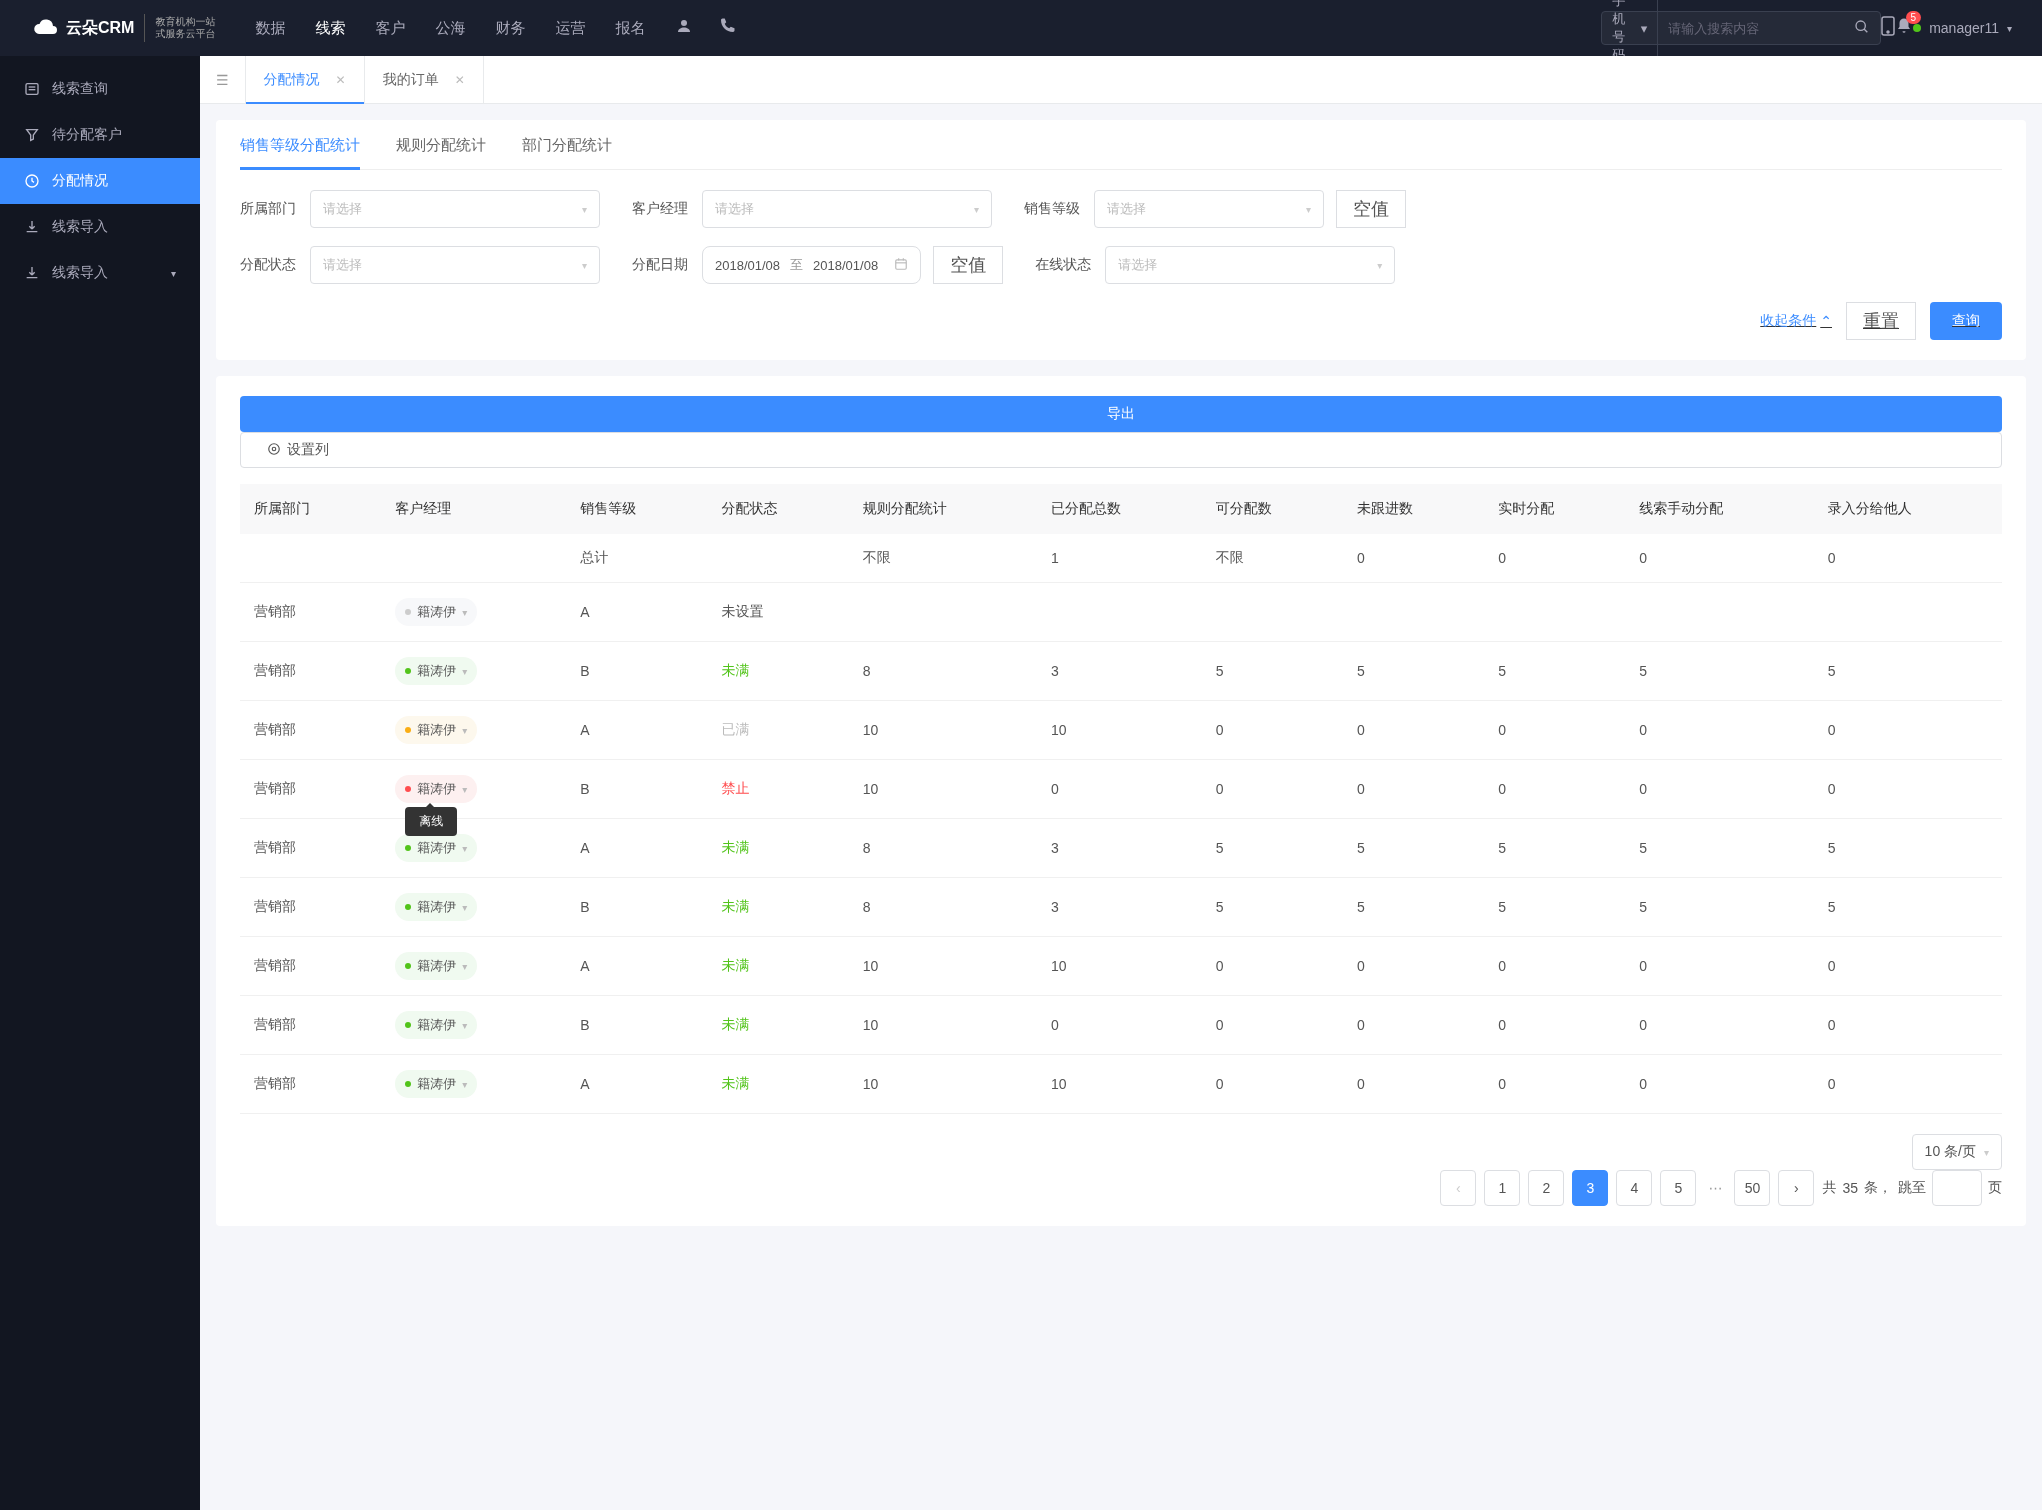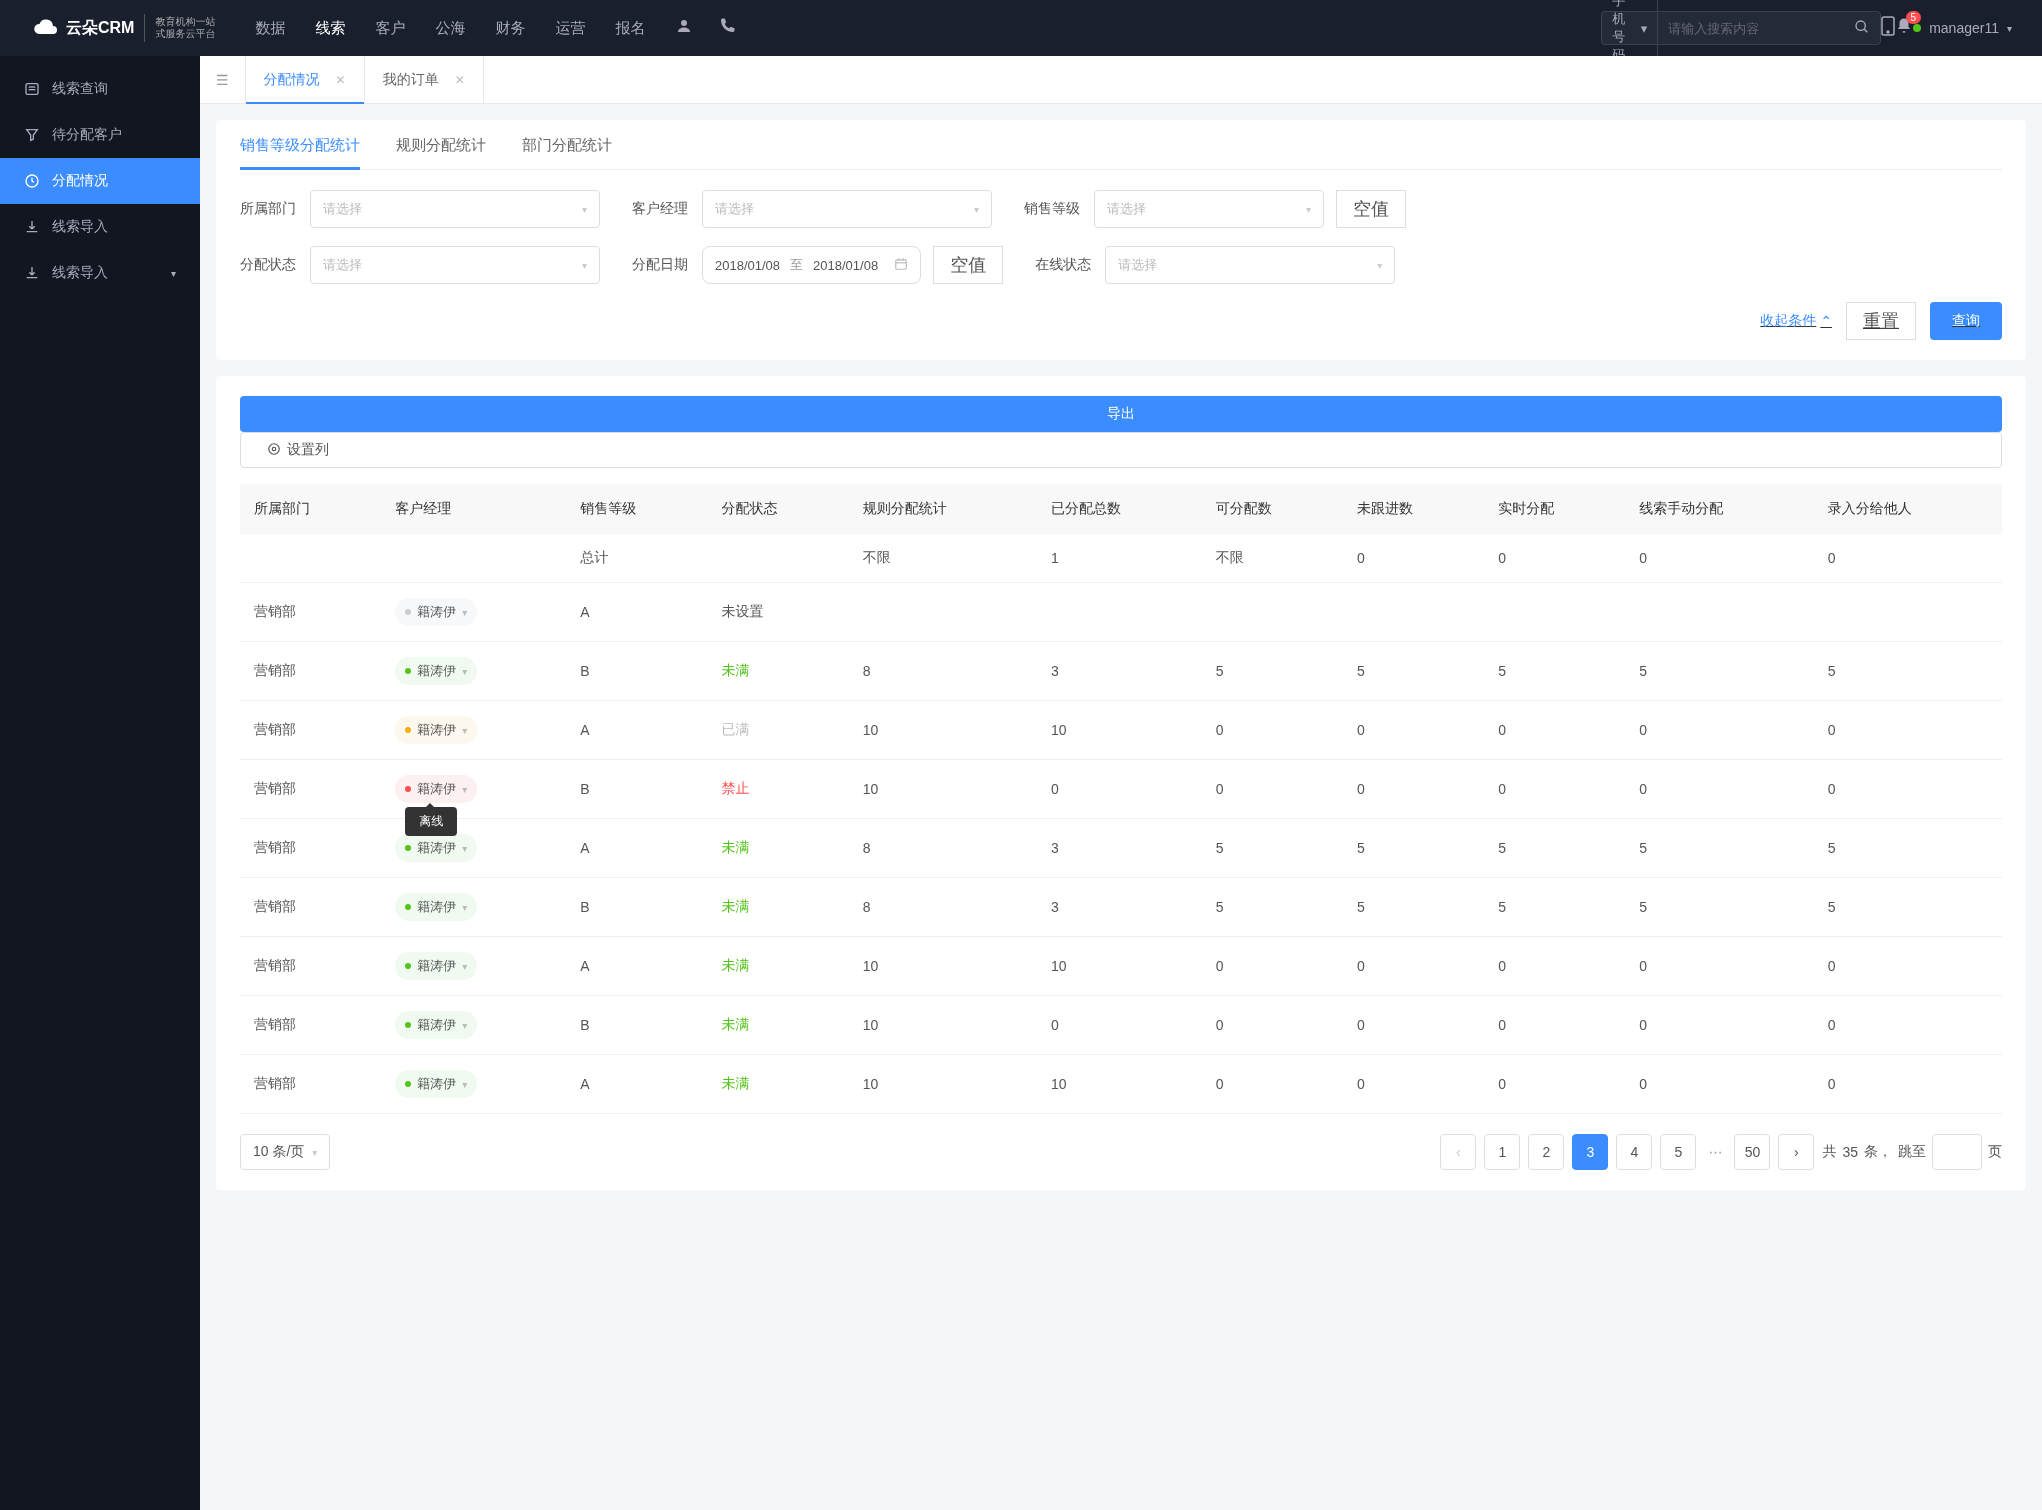--- a/index.html
+++ b/index.html
@@ -94,21 +94,21 @@
     .dot.yellow { background: #faad14; }
     .chip-arrow { color: #bbb; font-size: 10px; }
     .status-green { color: #52c41a; }
     .status-grey { color: #bbb; }
     .status-red { color: #ff4d4f; }
     
     .tooltip { position: absolute; background: #333; color: #fff; padding: 6px 14px; border-radius: 4px; font-size: 12px; top: 32px; left: 10px; white-space: nowrap; z-index: 10; }
     .tooltip::before { content: ''; position: absolute; top: -4px; left: 20px; border-left: 5px solid transparent; border-right: 5px solid transparent; border-bottom: 5px solid #333; }
     
     
-    .pagination-bar { display: flex; justify-content: space-between; align-items: flex-start; margin-top: 20px; }
+    .pagination-bar { display: flex; justify-content: space-between; align-items: flex-end; margin-top: 20px; flex-direction: column; }
     .page-size { border: 1px solid #dcdee2; border-radius: 4px; height: 36px; padding: 0 12px; display: flex; align-items: center; gap: 8px; cursor: pointer; color: #555; font-size: 14px; }
     .pagination { display: flex; align-items: center; gap: 8px; }
     .page-btn { min-width: 36px; height: 36px; border: 1px solid #dcdee2; background: #fff; border-radius: 4px; display: flex; align-items: center; justify-content: center; cursor: pointer; color: #555; font-size: 14px; }
     .page-btn.active { background: #3b8cff; color: #fff; border-color: #3b8cff; }
     .page-btn.disabled { color: #ccc; cursor: not-allowed; }
     .page-ellipsis { color: #999; padding: 0 4px; }
     .page-info { color: #555; display: flex; align-items: center; gap: 6px; font-size: 14px; }
     .page-jump-input { width: 50px; height: 36px; border: 1px solid #dcdee2; border-radius: 4px; text-align: center; outline: none; }
   </style>
 </head>

